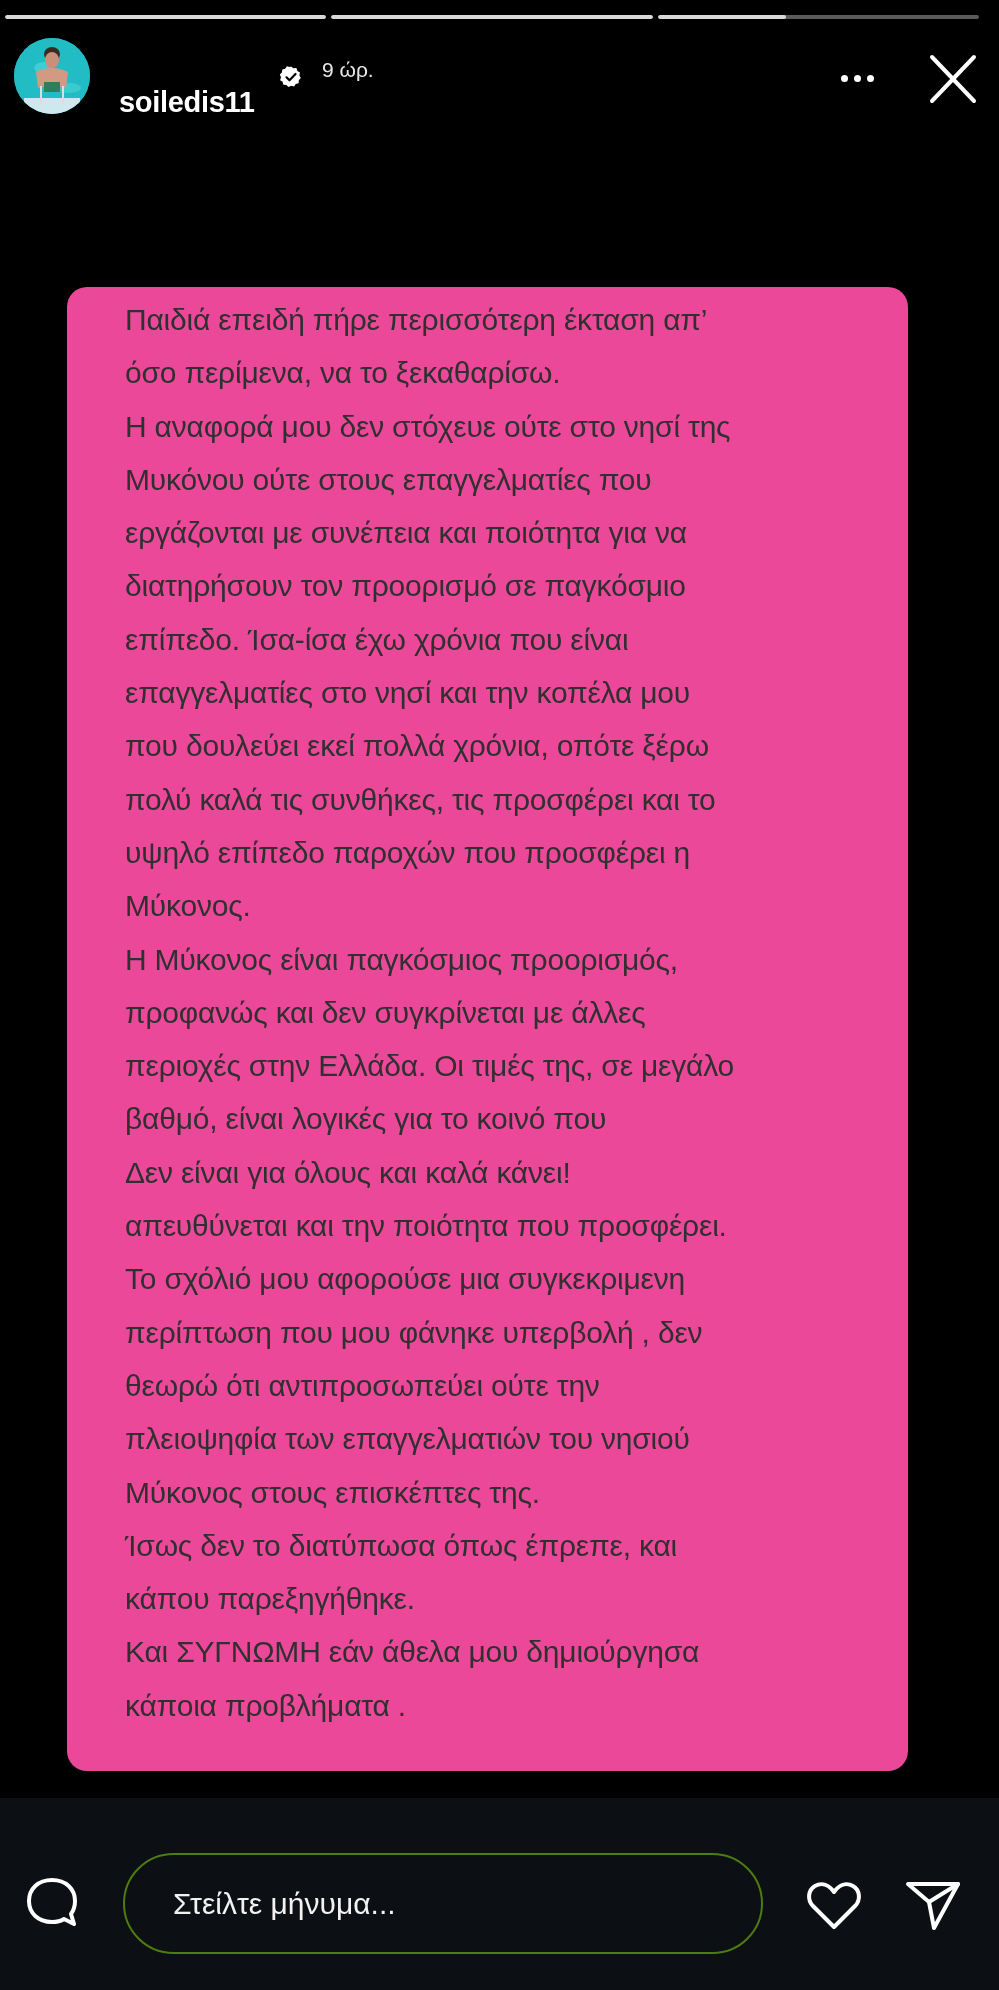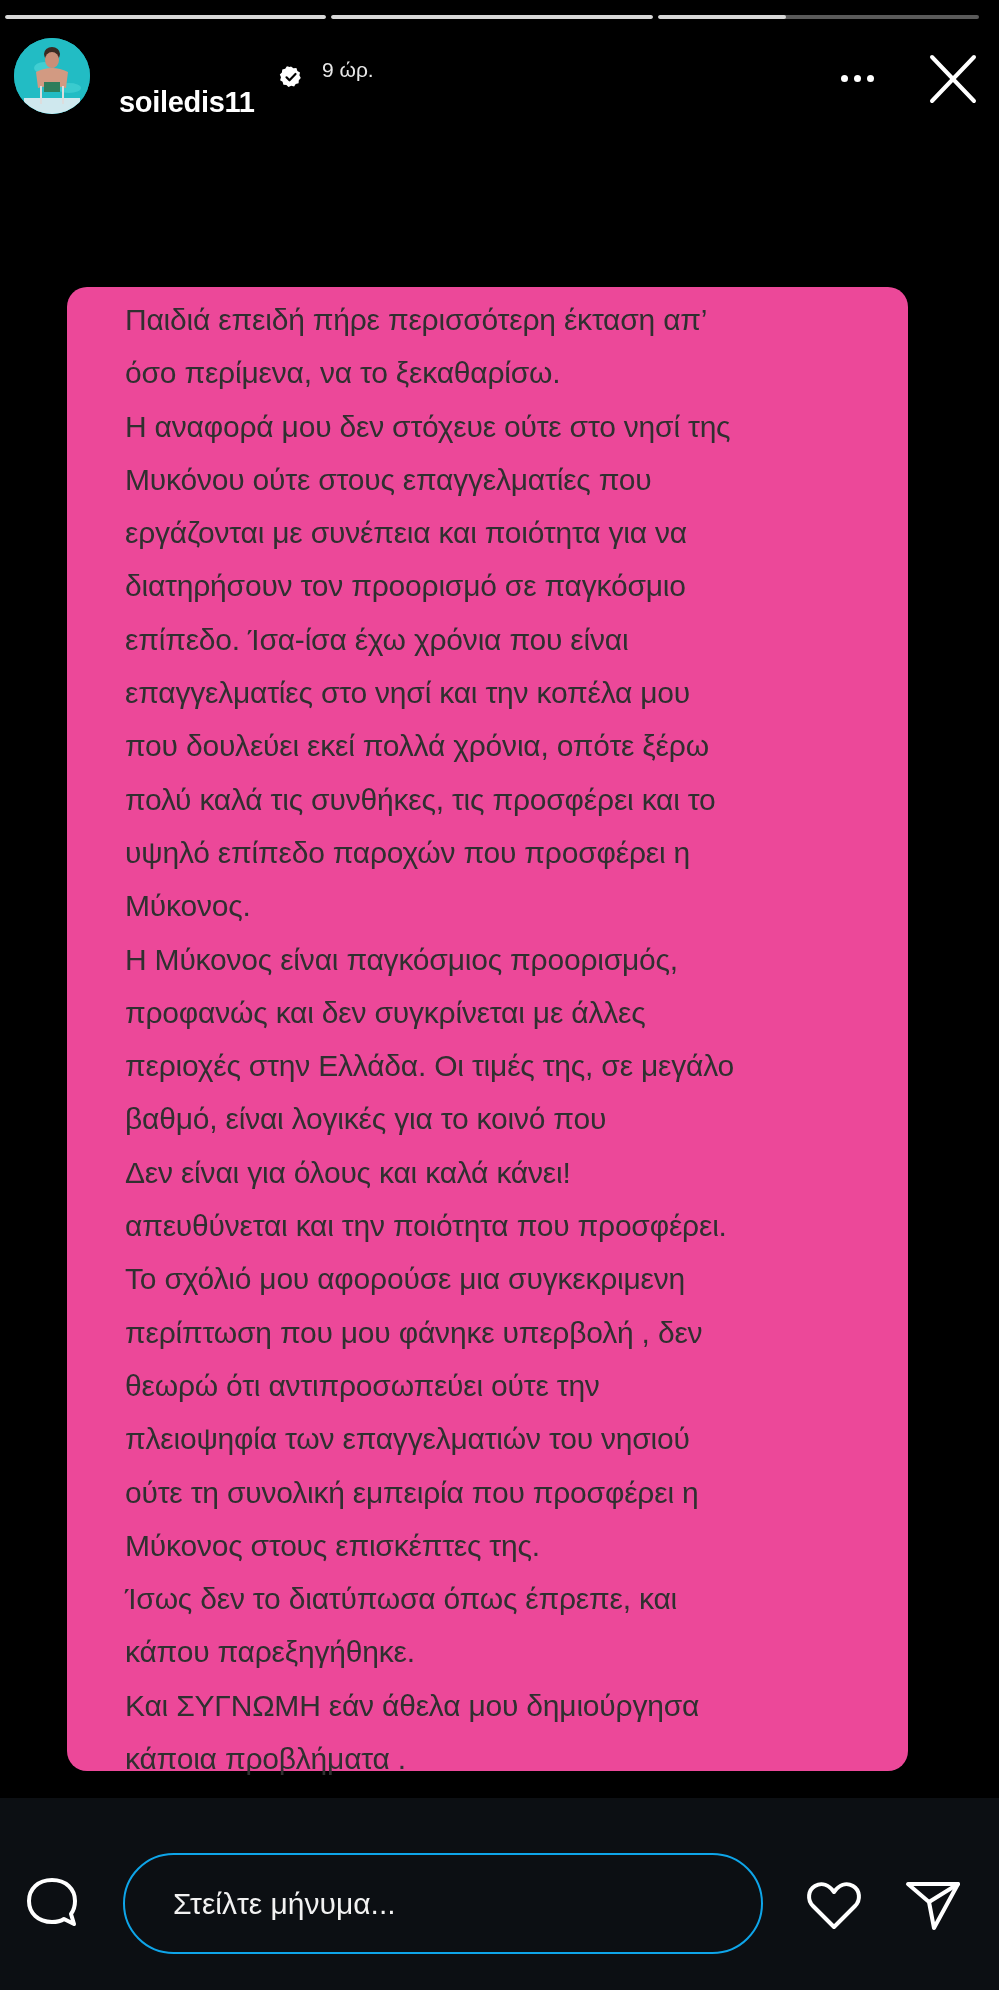--- a/index.html
+++ b/index.html
@@ -137,21 +137,21 @@
     height: 54px;
     cursor: pointer;
   }
   .message-input {
     position: absolute;
     left: 123px;
     top: 55px;
     width: 640px;
     height: 101px;
     box-sizing: border-box;
-    border: 2px solid #0ea5e9;
+    border: 2px solid #4d7c0f;
     border-radius: 51px;
     background: transparent;
     color: #fff;
     font-size: 30px;
     padding: 0 0 0 48px;
     outline: none;
     font-family: "Liberation Sans", "DejaVu Sans", sans-serif;
   }
   .message-input::placeholder {
     color: #f2f2f2;
@@ -239,21 +239,20 @@
   <span class="card-line">Η Μύκονος είναι παγκόσμιος προορισμός,</span>
   <span class="card-line">προφανώς και δεν συγκρίνεται με άλλες</span>
   <span class="card-line">περιοχές στην Ελλάδα. Οι τιμές της, σε μεγάλο</span>
   <span class="card-line">βαθμό, είναι λογικές για το κοινό που</span>
   <span class="card-line">Δεν είναι για όλους και καλά κάνει!</span>
   <span class="card-line">απευθύνεται και την ποιότητα που προσφέρει.</span>
   <span class="card-line">Το σχόλιό μου αφορούσε μια συγκεκριμενη</span>
   <span class="card-line">περίπτωση που μου φάνηκε υπερβολή , δεν</span>
   <span class="card-line">θεωρώ ότι αντιπροσωπεύει ούτε την</span>
   <span class="card-line">πλειοψηφία των επαγγελματιών του νησιού</span>
-  <span class="card-line">ούτε τη συνολική εμπειρία που προσφέρει η</span>
   <span class="card-line">Μύκονος στους επισκέπτες της.</span>
   <span class="card-line">Ίσως δεν το διατύπωσα όπως έπρεπε, και</span>
   <span class="card-line">κάπου παρεξηγήθηκε.</span>
   <span class="card-line">Και ΣΥΓΝΩΜΗ εάν άθελα μου δημιούργησα</span>
   <span class="card-line">κάποια προβλήματα .</span>
 </div>
 
 <div class="bottom-bar">
   <svg class="comment-icon" viewBox="0 0 56 54">
     <path d="M28 4 C14 4 5 13 5 25 C5 37 14 46 28 46 C33 46 37 45 40 43 L50 48 L47 38 C50 34 51 30 51 25 C51 13 42 4 28 4 Z" fill="none" stroke="#fff" stroke-width="4" stroke-linejoin="round"></path>

